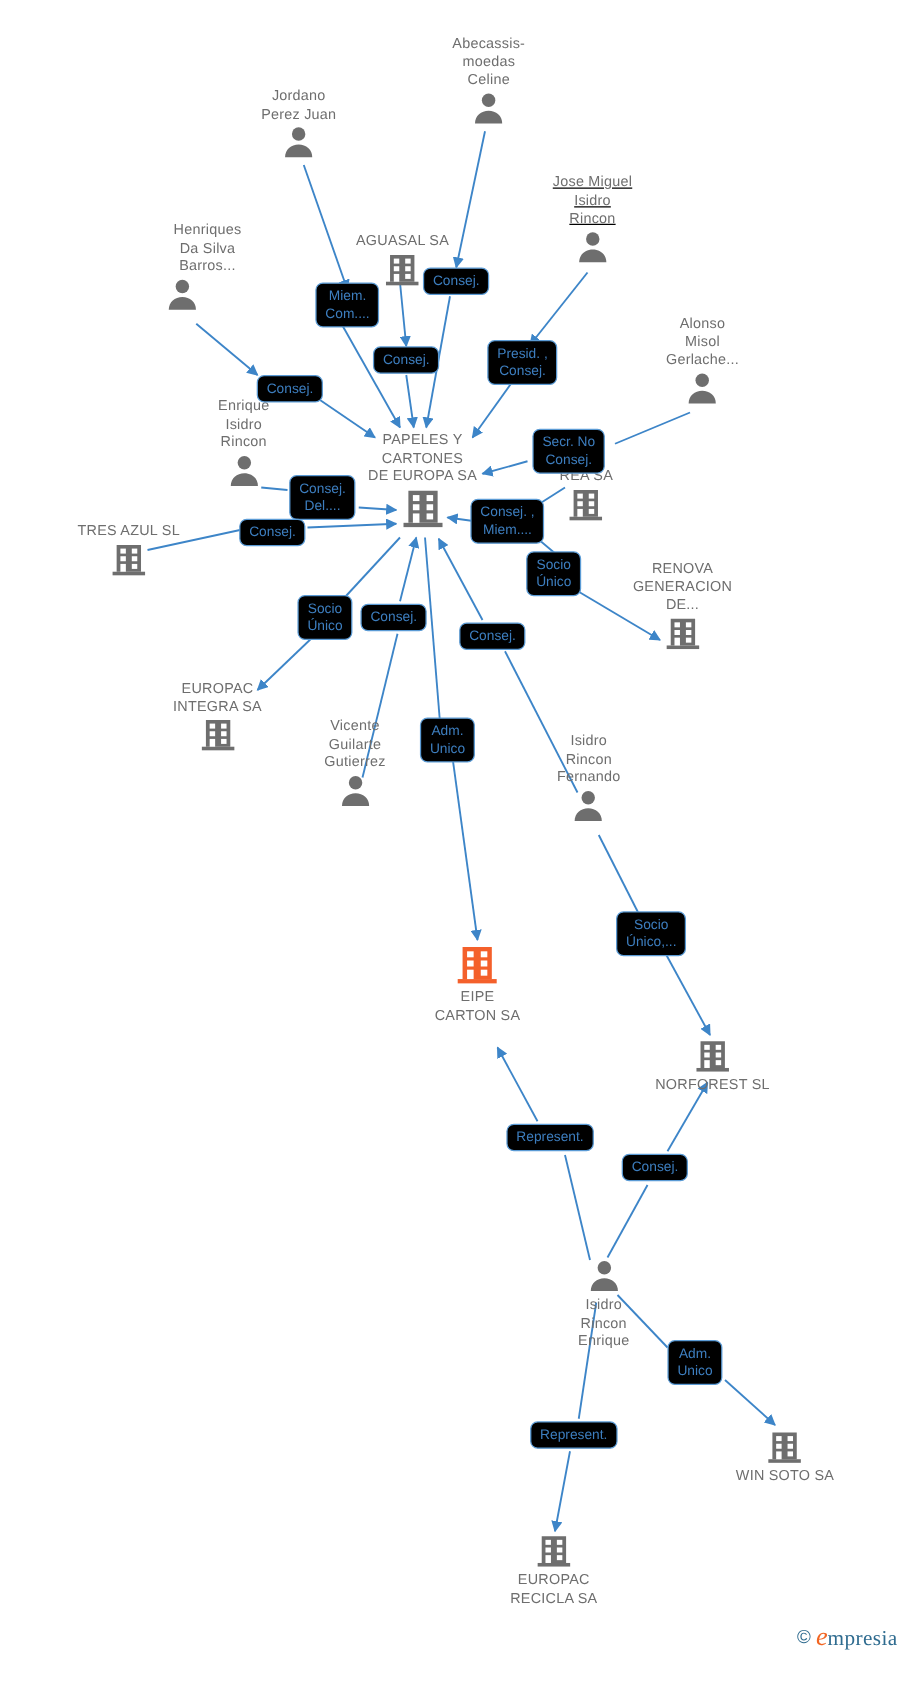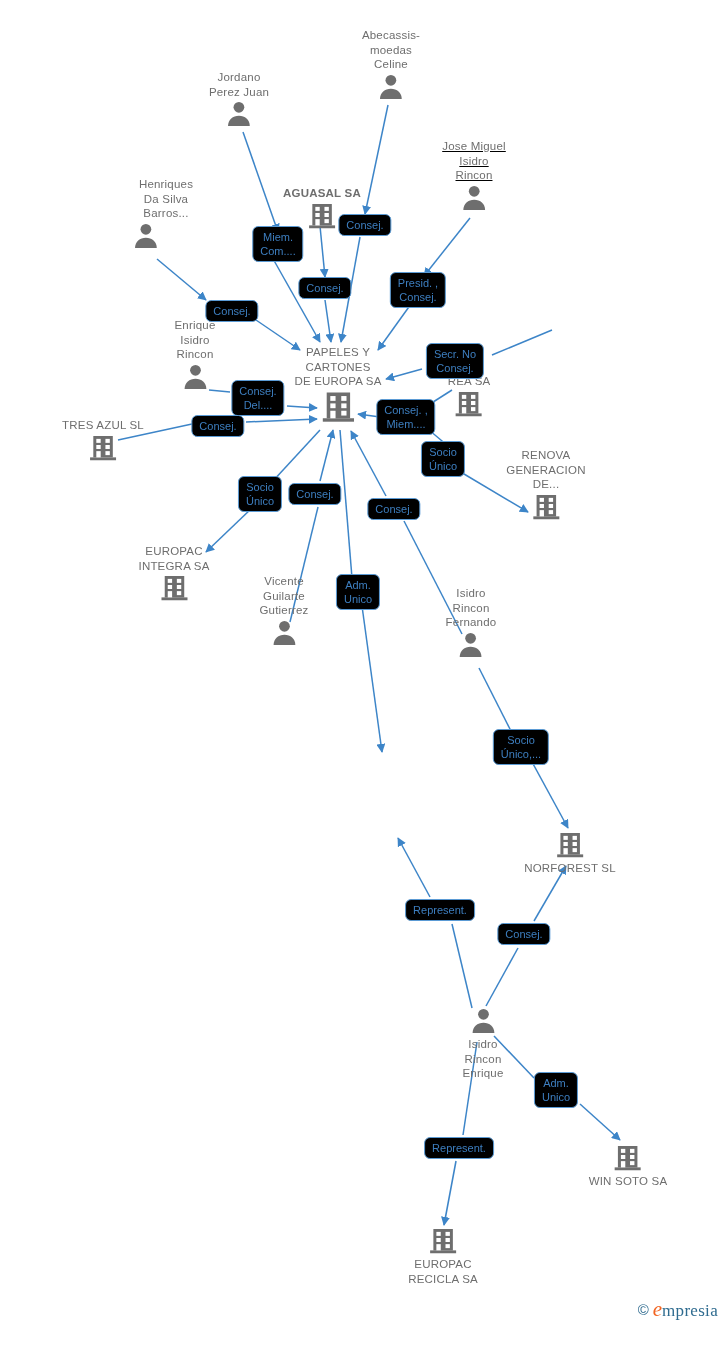--- a/index.html
+++ b/index.html
@@ -102,21 +102,21 @@
   <div class="node" style="left:474px;top:139px;text-decoration:underline;">
     <div class="cap" style="white-space:pre-line;">Jose Miguel
 Isidro
 Rincon</div>
     <svg class="ico" width="30" height="30" viewBox="0 0 24 24" fill="#6e6e6e">
       <circle cx="12" cy="6.6" r="4.3"></circle>
         <path d="M3.3 21.5c0-5 3.9-8.2 8.7-8.2s8.7 3.2 8.7 8.2z"></path>
     </svg>
   </div>
 
-  <div class="node" style="left:322px;top:186px;font-weight:bold;">
+  <div class="node" style="left:322px;top:186px;">
     <div class="cap" style="white-space:pre-line;">AGUASAL SA</div>
     <svg class="ico" width="30" height="30" viewBox="0 0 24 24" fill="#6e6e6e">
       <path d="M4.2 2.4h15.6v17.1H4.2z"></path>
         <rect x="1.6" y="19.5" width="20.8" height="2.3"></rect>
       <g fill="#ffffff">
           <rect x="6.6" y="4.7" width="3.5" height="3.2"></rect>
           <rect x="13.9" y="4.7" width="3.5" height="3.2"></rect>
       <rect x="6.6" y="9.6" width="3.5" height="3.2"></rect>
           <rect x="13.9" y="9.6" width="3.5" height="3.2"></rect>
       <rect x="6.6" y="14.5" width="3.5" height="5"></rect>
@@ -128,20 +128,29 @@
   <div class="node" style="left:146px;top:177px;">
     <div class="cap" style="white-space:pre-line;margin-left:40px;">Henriques
 Da Silva
 Barros...</div>
     <svg class="ico" width="30" height="30" viewBox="0 0 24 24" fill="#6e6e6e">
       <circle cx="12" cy="6.6" r="4.3"></circle>
         <path d="M3.3 21.5c0-5 3.9-8.2 8.7-8.2s8.7 3.2 8.7 8.2z"></path>
     </svg>
   </div>
 
+  <div class="node" style="left:562px;top:252px;">
+    <div class="cap" style="white-space:pre-line;">Alonso
+Misol
+Gerlache...</div>
+    <svg class="ico" width="30" height="30" viewBox="0 0 24 24" fill="#6e6e6e">
+      <circle cx="12" cy="6.6" r="4.3"></circle>
+        <path d="M3.3 21.5c0-5 3.9-8.2 8.7-8.2s8.7 3.2 8.7 8.2z"></path>
+    </svg>
+  </div>
 
   <div class="node" style="left:338px;top:345px;">
     <div class="cap" style="white-space:pre-line;">PAPELES Y
 CARTONES
 DE EUROPA SA</div>
     <svg class="ico" width="36" height="36" viewBox="0 0 24 24" fill="#6e6e6e">
       <path d="M4.2 2.4h15.6v17.1H4.2z"></path>
         <rect x="1.6" y="19.5" width="20.8" height="2.3"></rect>
       <g fill="#ffffff">
           <rect x="6.6" y="4.7" width="3.5" height="3.2"></rect>
@@ -246,20 +255,36 @@
   <div class="node" style="left:471px;top:586px;">
     <div class="cap" style="white-space:pre-line;">Isidro
 Rincon
 Fernando</div>
     <svg class="ico" width="30" height="30" viewBox="0 0 24 24" fill="#6e6e6e">
       <circle cx="12" cy="6.6" r="4.3"></circle>
         <path d="M3.3 21.5c0-5 3.9-8.2 8.7-8.2s8.7 3.2 8.7 8.2z"></path>
     </svg>
   </div>
 
+  <div class="node" style="left:382px;top:754px;">
+    <svg class="ico" width="36" height="36" viewBox="0 0 24 24" fill="#f4602b">
+      <path d="M4.2 2.4h15.6v17.1H4.2z"></path>
+        <rect x="1.6" y="19.5" width="20.8" height="2.3"></rect>
+      <g fill="#ffffff">
+          <rect x="6.6" y="4.7" width="3.5" height="3.2"></rect>
+          <rect x="13.9" y="4.7" width="3.5" height="3.2"></rect>
+      <rect x="6.6" y="9.6" width="3.5" height="3.2"></rect>
+          <rect x="13.9" y="9.6" width="3.5" height="3.2"></rect>
+      <rect x="6.6" y="14.5" width="3.5" height="5"></rect>
+          <rect x="13.9" y="14.5" width="3.5" height="3.2"></rect>
+        </g>
+    </svg>
+    <div class="cap below" style="white-space:pre-line;">EIPE
+CARTON SA</div>
+  </div>
 
   <div class="node" style="left:570px;top:830px;">
     <svg class="ico" width="30" height="30" viewBox="0 0 24 24" fill="#6e6e6e">
       <path d="M4.2 2.4h15.6v17.1H4.2z"></path>
         <rect x="1.6" y="19.5" width="20.8" height="2.3"></rect>
       <g fill="#ffffff">
           <rect x="6.6" y="4.7" width="3.5" height="3.2"></rect>
           <rect x="13.9" y="4.7" width="3.5" height="3.2"></rect>
       <rect x="6.6" y="9.6" width="3.5" height="3.2"></rect>
           <rect x="13.9" y="9.6" width="3.5" height="3.2"></rect>

